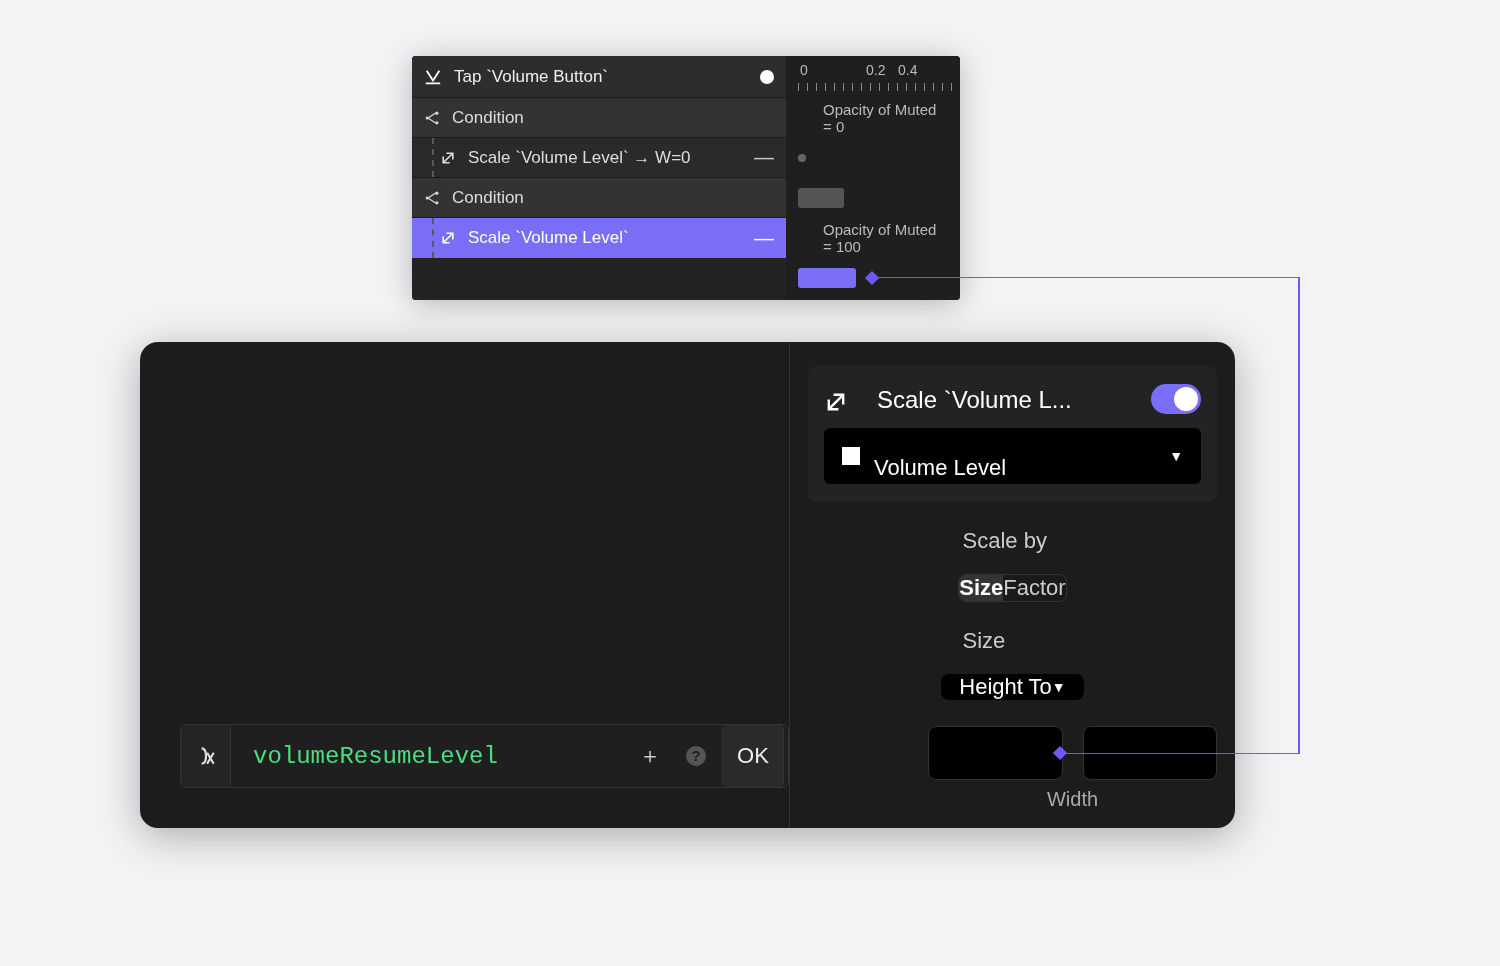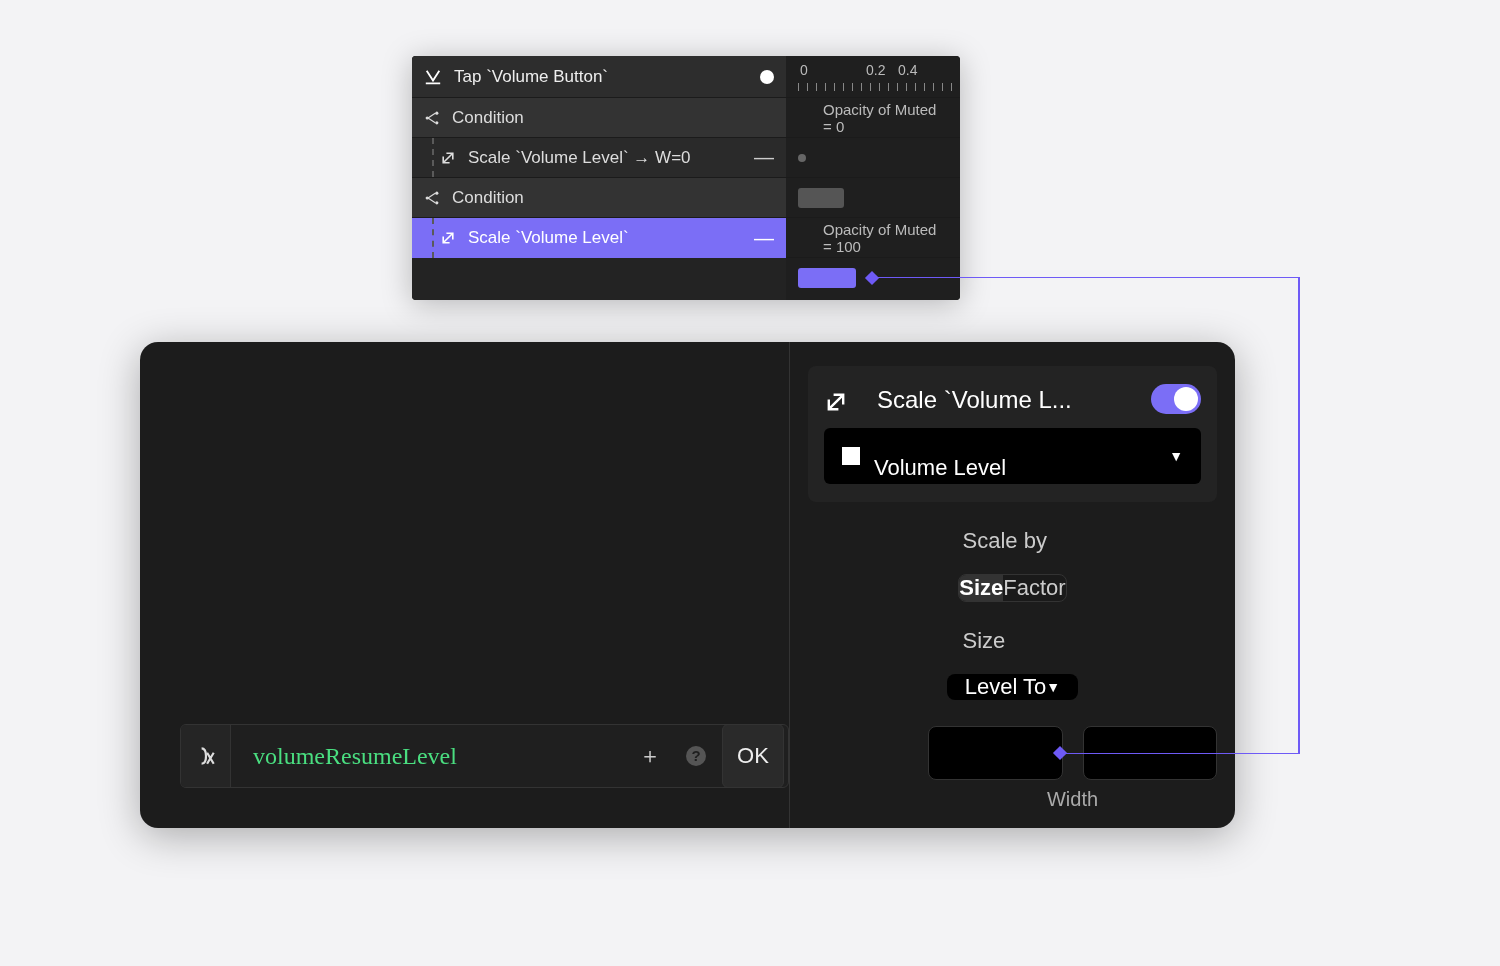--- a/index.html
+++ b/index.html
@@ -74,21 +74,21 @@
 
   
   .formula-bar {
     position: absolute; left: 40px; right: 0; bottom: 40px;
     height: 64px; background: #1f1f1f;
     border: 1px solid #333; border-radius: 6px;
     display: flex; align-items: center; gap: 6px; overflow: hidden;
   }
   .fx-badge { width: 50px; height: 100%; display: flex; align-items: center; justify-content: center; background: #252525; border-right: 1px solid #333; }
   .formula-input {
-    flex: 1; font-family: Liberation Serif, serif;
+    flex: 1; font-family: Liberation Mono, monospace;
     font-size: 24px; color: #4ade80; padding: 0 16px;
   }
   .fbtn { width: 40px; height: 40px; display: flex; align-items: center; justify-content: center; color: #ccc; font-size: 22px; }
   .ok-btn { width: 62px; height: 64px; display: flex; align-items: center; justify-content: center;
     background: #2a2a2a; color: #eee; font-size: 22px; border: 1px solid #333; border-radius: 6px; margin-right: 4px; position: relative; }
 
   
   .insp-card { background: #232323; border-radius: 8px; padding: 18px 16px; display: flex; flex-direction: column; gap: 14px; }
   .card-head { display: flex; align-items: flex-end; gap: 29px; }
   .card-head .t { flex: 1; color: #fff; font-size: 24px; white-space: nowrap; overflow: hidden; text-overflow: ellipsis; }
@@ -256,21 +256,21 @@
       <span class="rlbl">Scale by</span>
       <div class="segment">
         <div class="seg active">Size</div>
         <div class="seg">Factor</div>
       </div>
     </div>
 
     <div class="row2">
       <span class="rlbl">Size</span>
       <div class="dd2">
-        <span class="lbl">Level To</span>
+        <span class="lbl">Height To</span>
         <span style="font-size:14px;">▼</span>
       </div>
     </div>
 
     <div style="display:flex;flex-direction:column;gap:8px;">
       <div class="wh-row">
         <div class="wh-box"></div>
         <div class="wh-box"></div>
       </div>
       <div class="wh-labels">

